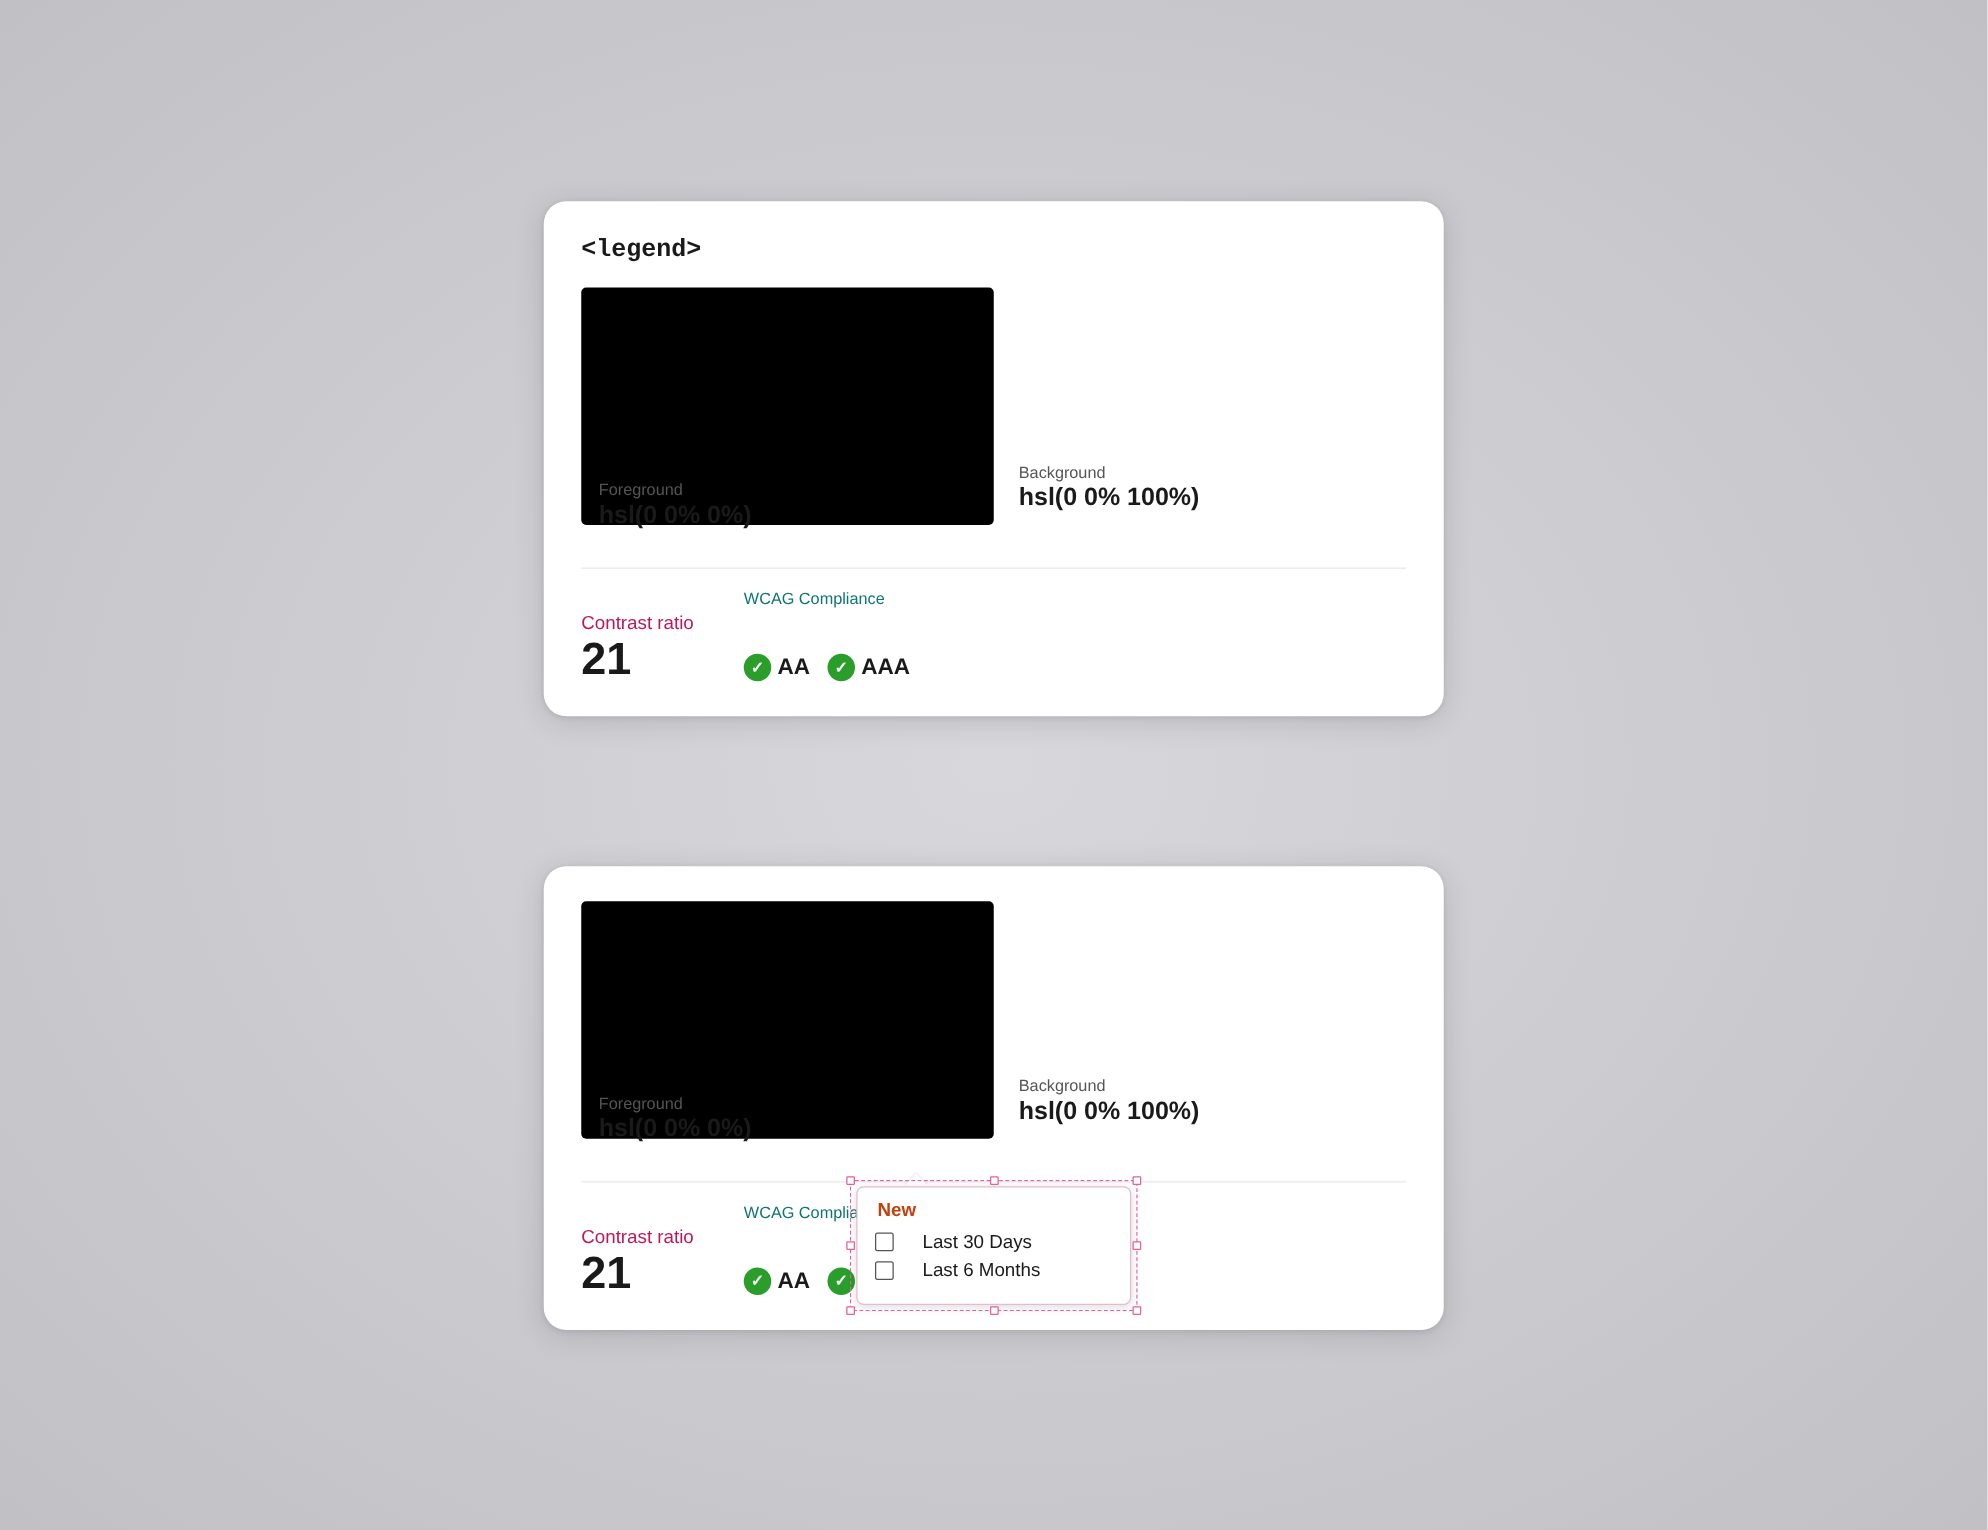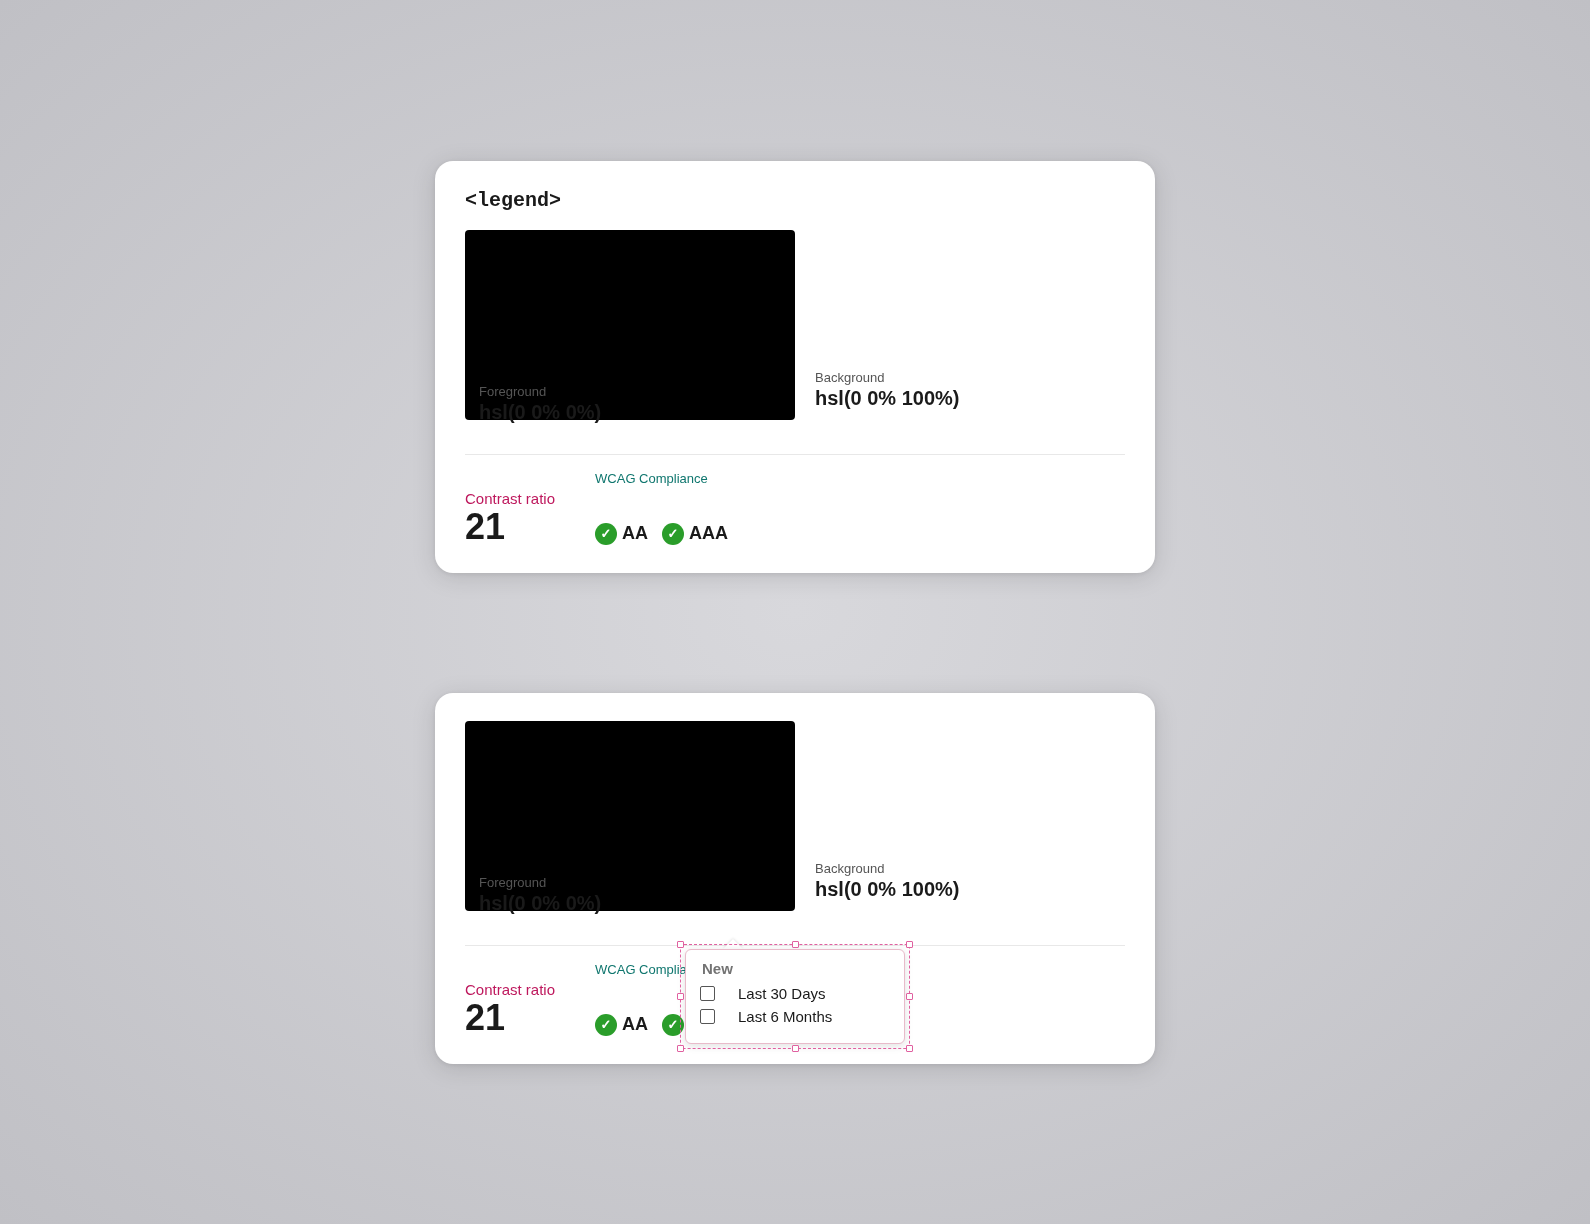--- a/index.html
+++ b/index.html
@@ -200,21 +200,21 @@
     .handle.bl { bottom: -9px; left: -9px; }
     .handle.br { bottom: -9px; right: -9px; }
     .handle.tm { top: -9px; left: calc(50% - 3.5px); }
     .handle.bm { bottom: -9px; left: calc(50% - 3.5px); }
     .handle.ml { top: calc(50% - 3.5px); left: -9px; }
     .handle.mr { top: calc(50% - 3.5px); right: -9px; }
 
     .popup-legend-title {
       font-size: 15px;
       font-weight: 600;
-      color: #737373;
+      color: #c2410c;
       margin-bottom: 8px;
       padding-left: 2px;
     }
 
     .popup-item {
       display: flex;
       align-items: center;
       gap: 23px;
       margin-bottom: 6px;
     }

